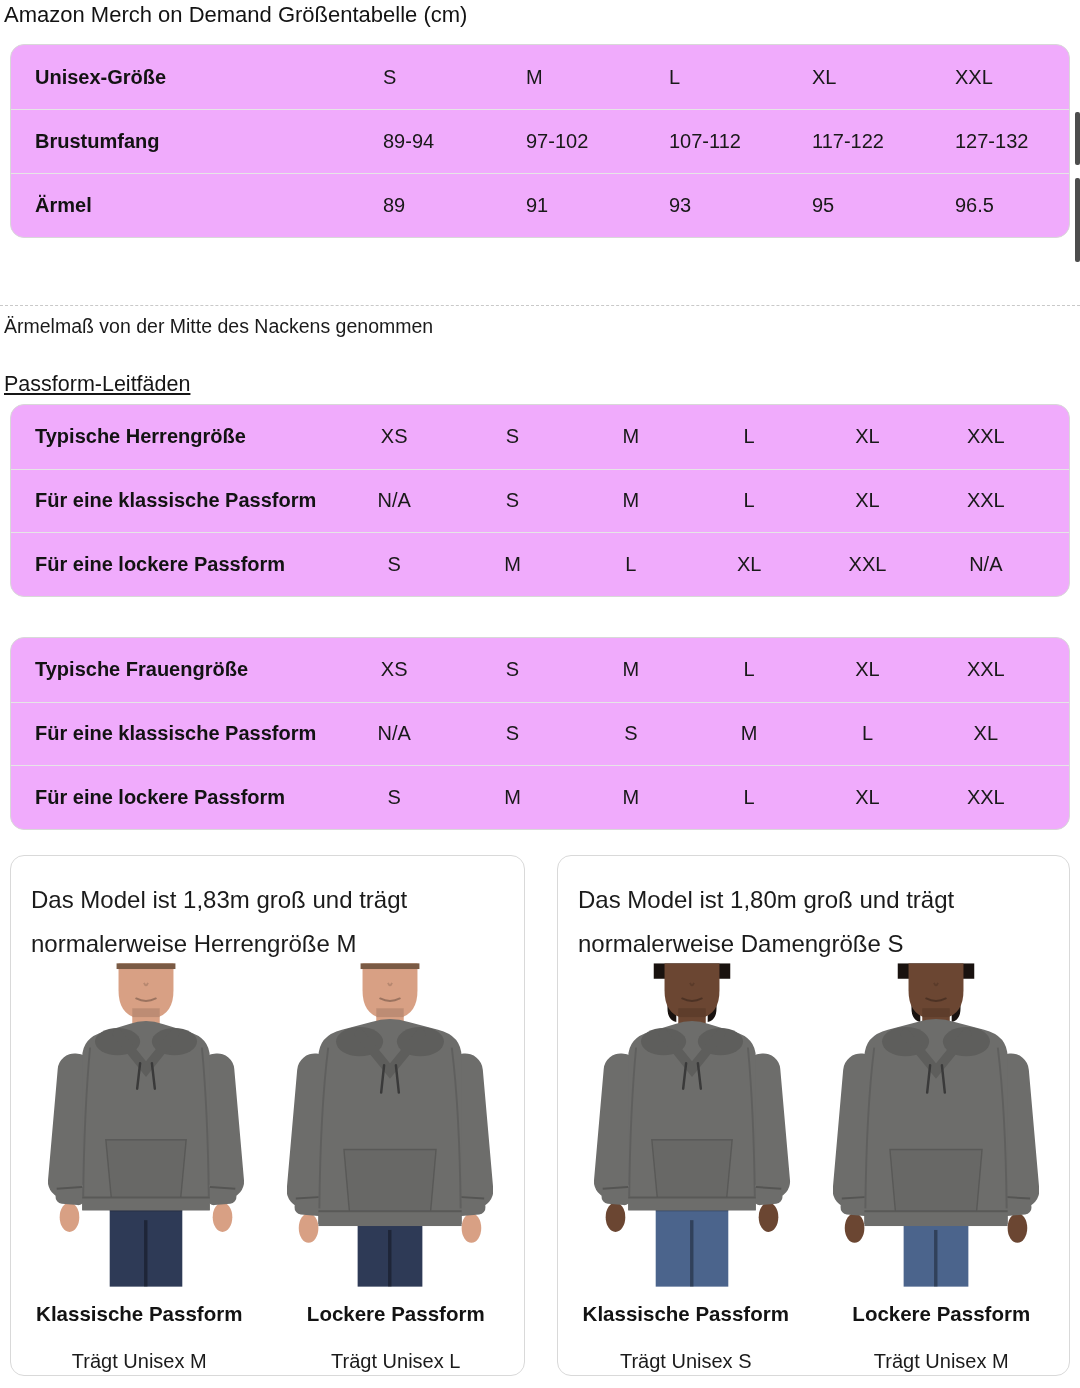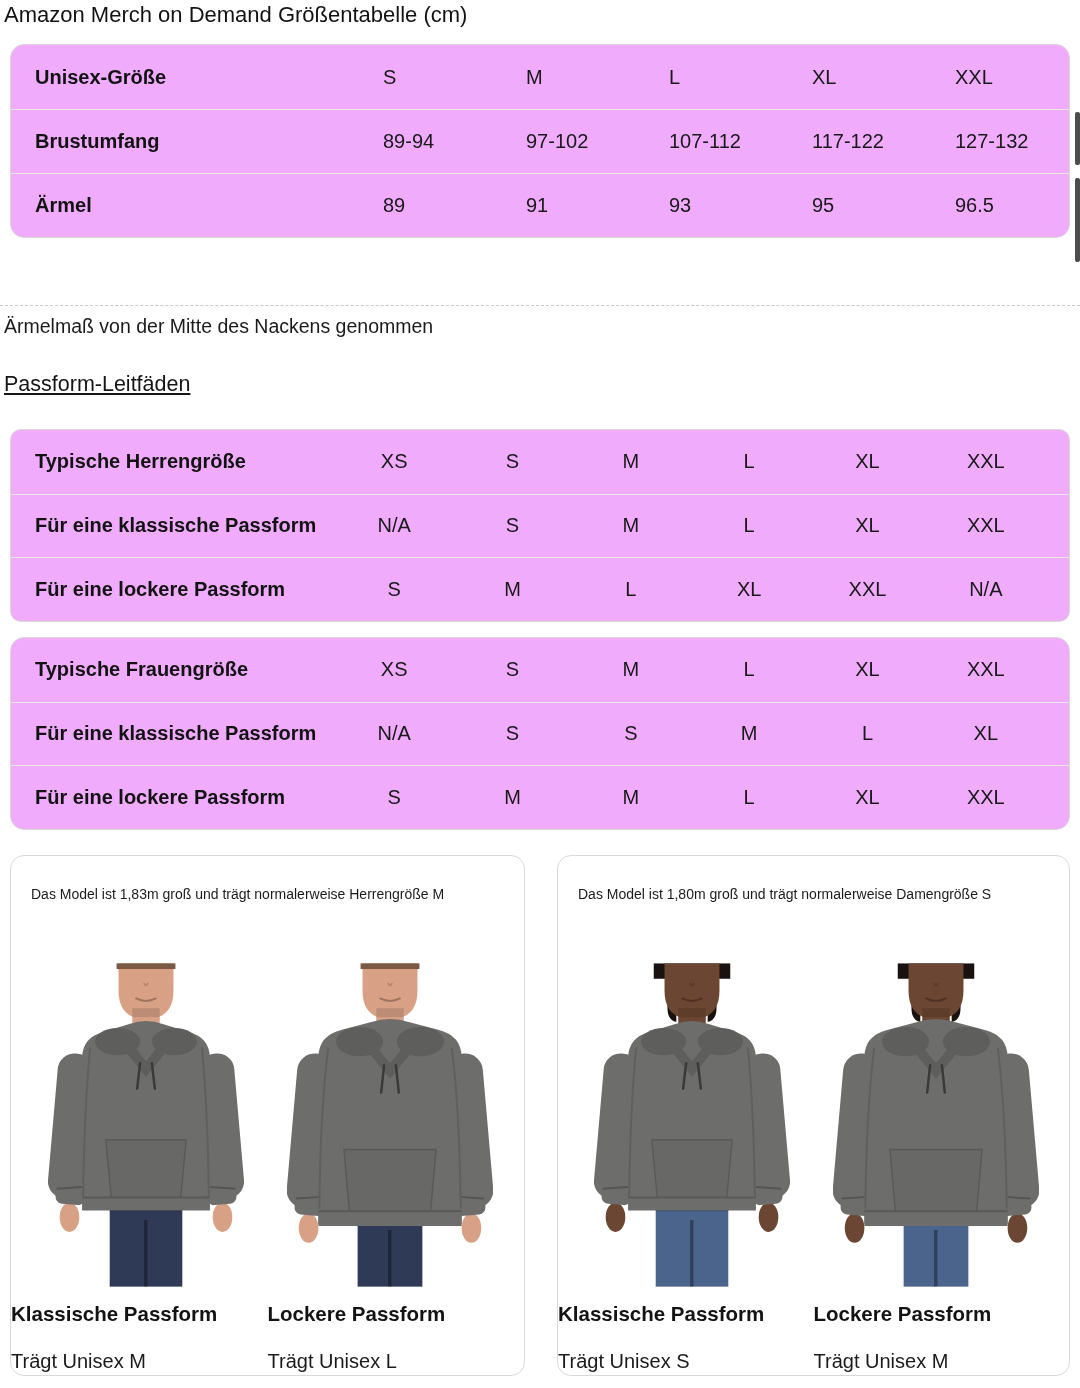--- a/index.html
+++ b/index.html
@@ -18,45 +18,45 @@
   .tbl .row { display:grid; align-items:center; }
   .tbl .row + .row { border-top:1px solid #e6e6e6; }
   .lbl { font-weight:bold; font-size:20px; color:#131313; white-space:nowrap; }
   .val { font-size:20px; color:#191919; white-space:nowrap; }
 
   #size-table { top:44px; }
   #size-table .row { height:64px; grid-template-columns:348px 143px 143px 143px 143px 1fr; padding-left:24px; }
 
   .fit-tbl .row { height:63.6px; grid-template-columns:300px repeat(6,1fr); padding:0 24px; }
   .fit-tbl .val { text-align:center; }
-  #fit-table-men   { top:429px;border-radius:11px; }
+  #fit-table-men   { top:404px; }
   #fit-table-women { top:637px; }
 
   .dash-divider { position:absolute; left:0; top:305px; width:1080px; border-top:1px dashed #c9c9c9; }
   .note   { position:absolute; left:4px; top:315px; font-size:19.5px; color:#1b1b1b; }
   .fit-heading { position:absolute; left:4px; top:372px; font-size:21.5px; color:#161616;text-decoration:underline; }
 
   
   .scroll-seg { position:absolute; right:0; width:5px; background:#4d4d4d; border-radius:2px; }
   #scroll-seg-1 { top:112px; height:53px; }
   #scroll-seg-2 { top:178px; height:84px; }
 
   
   .card {
     position:absolute; top:855px; height:521px; background:#fff;
     border:1px solid #d9d9d9; border-radius:14px;
   }
   #card-men   { left:10px;  width:515px; }
   #card-women { left:557px; width:513px; }
-  .card-desc { margin:22px 20px 0 20px; font-size:14px; line-height:32px; color:#1b1b1b; }
+  .card-desc { margin:22px 20px 0 20px; font-size:24px; line-height:44px; color:#1b1b1b; }
   .figs { position:absolute; top:104px; left:0; right:0; display:flex; justify-content:center; gap:38px; }
   .figure { width:206px; height:330px; }
   .figure svg { width:100%; height:100%; display:block; }
   .fig-labels { position:absolute; top:446px; left:0; right:0; display:flex; }
-  .fig-label-col { flex:1; }
+  .fig-label-col { flex:1; text-align:center; }
   .fit-name { font-weight:bold; font-size:20.5px; color:#131313; }
   .fit-size { font-size:20px; margin-top:24px; color:#1b1b1b; }
 
   .figure { --gray:#6d6d6b; --grayD:#5e5e5c; }
   .figure.male   { --skin:#d8a084; --hairM:#7a5a44; --hairF:transparent; --jeans:#2e3a56; }
   .figure.female { --skin:#6b4632; --hairM:transparent; --hairF:#19120f; --jeans:#4b648c; }
   .svg-defs { position:absolute; width:0; height:0; overflow:hidden; }
 </style>
 </head>
 <body>

